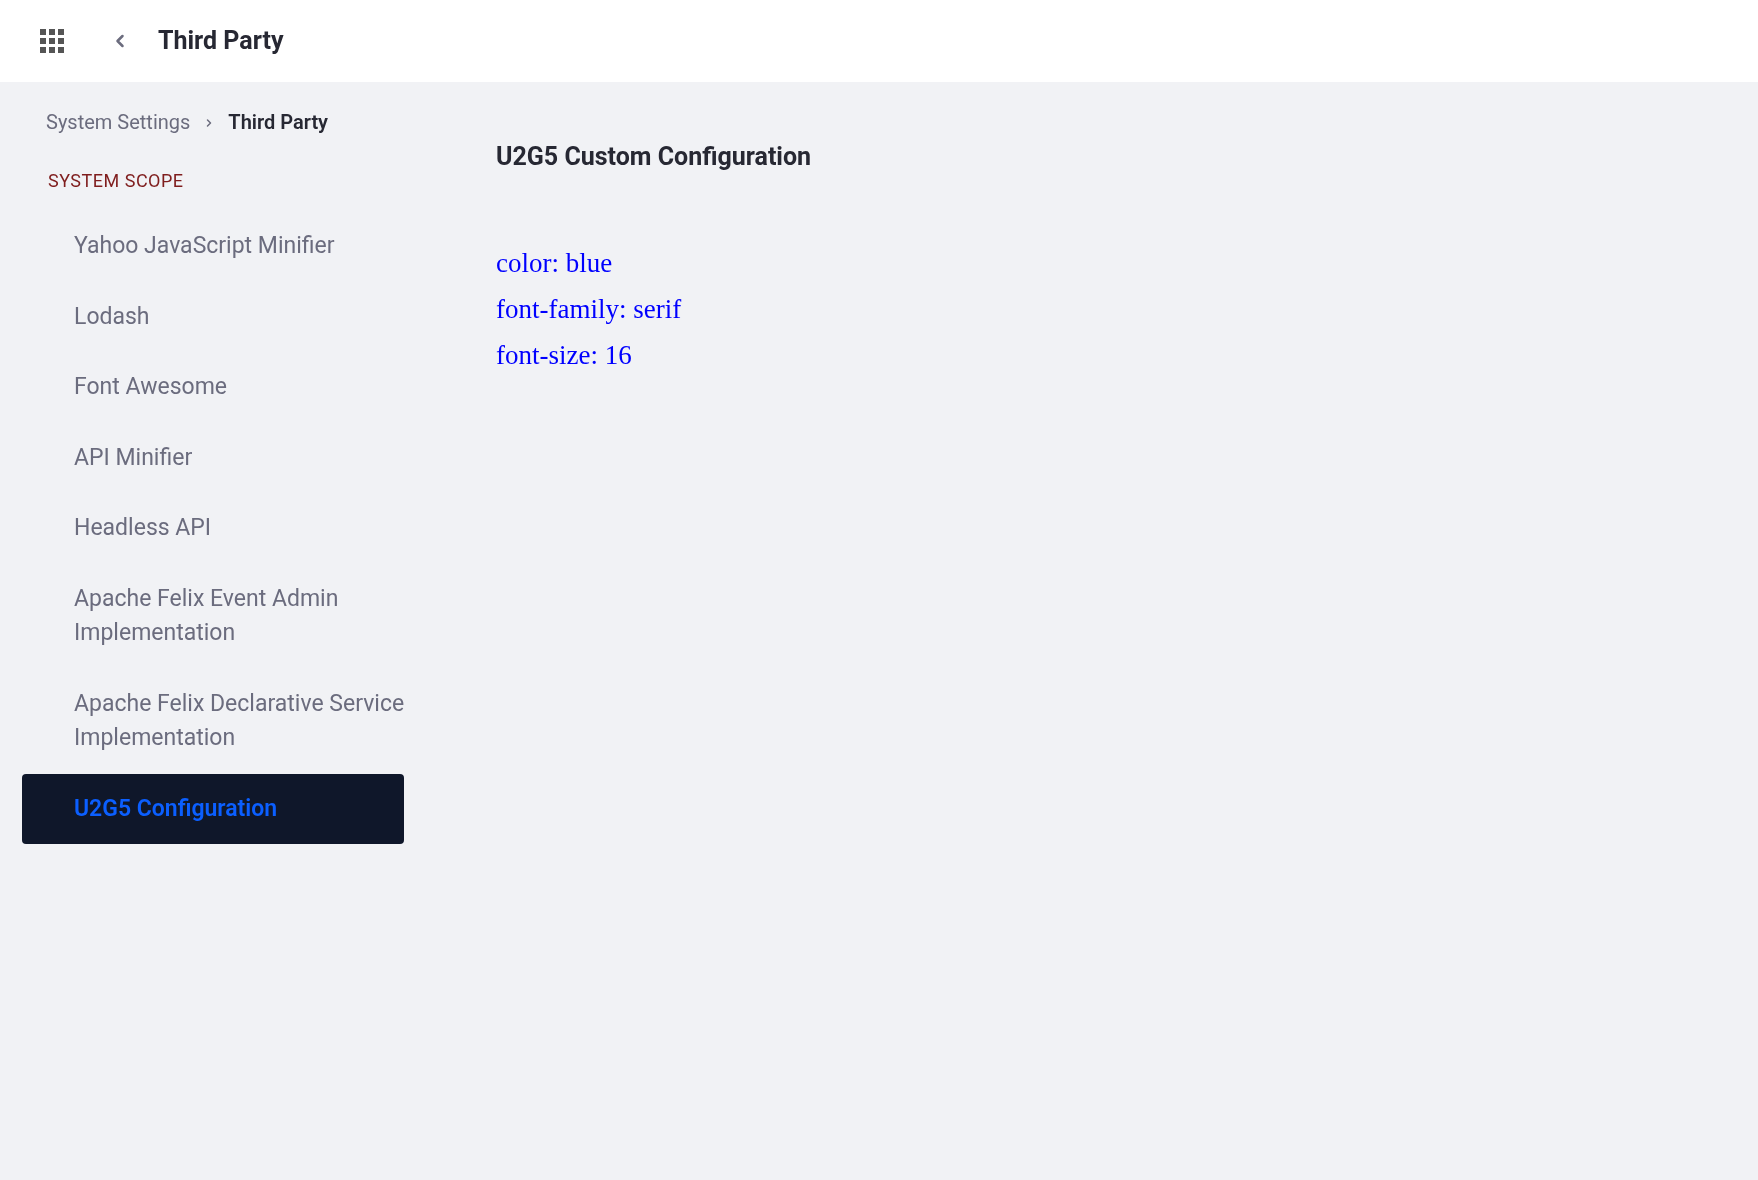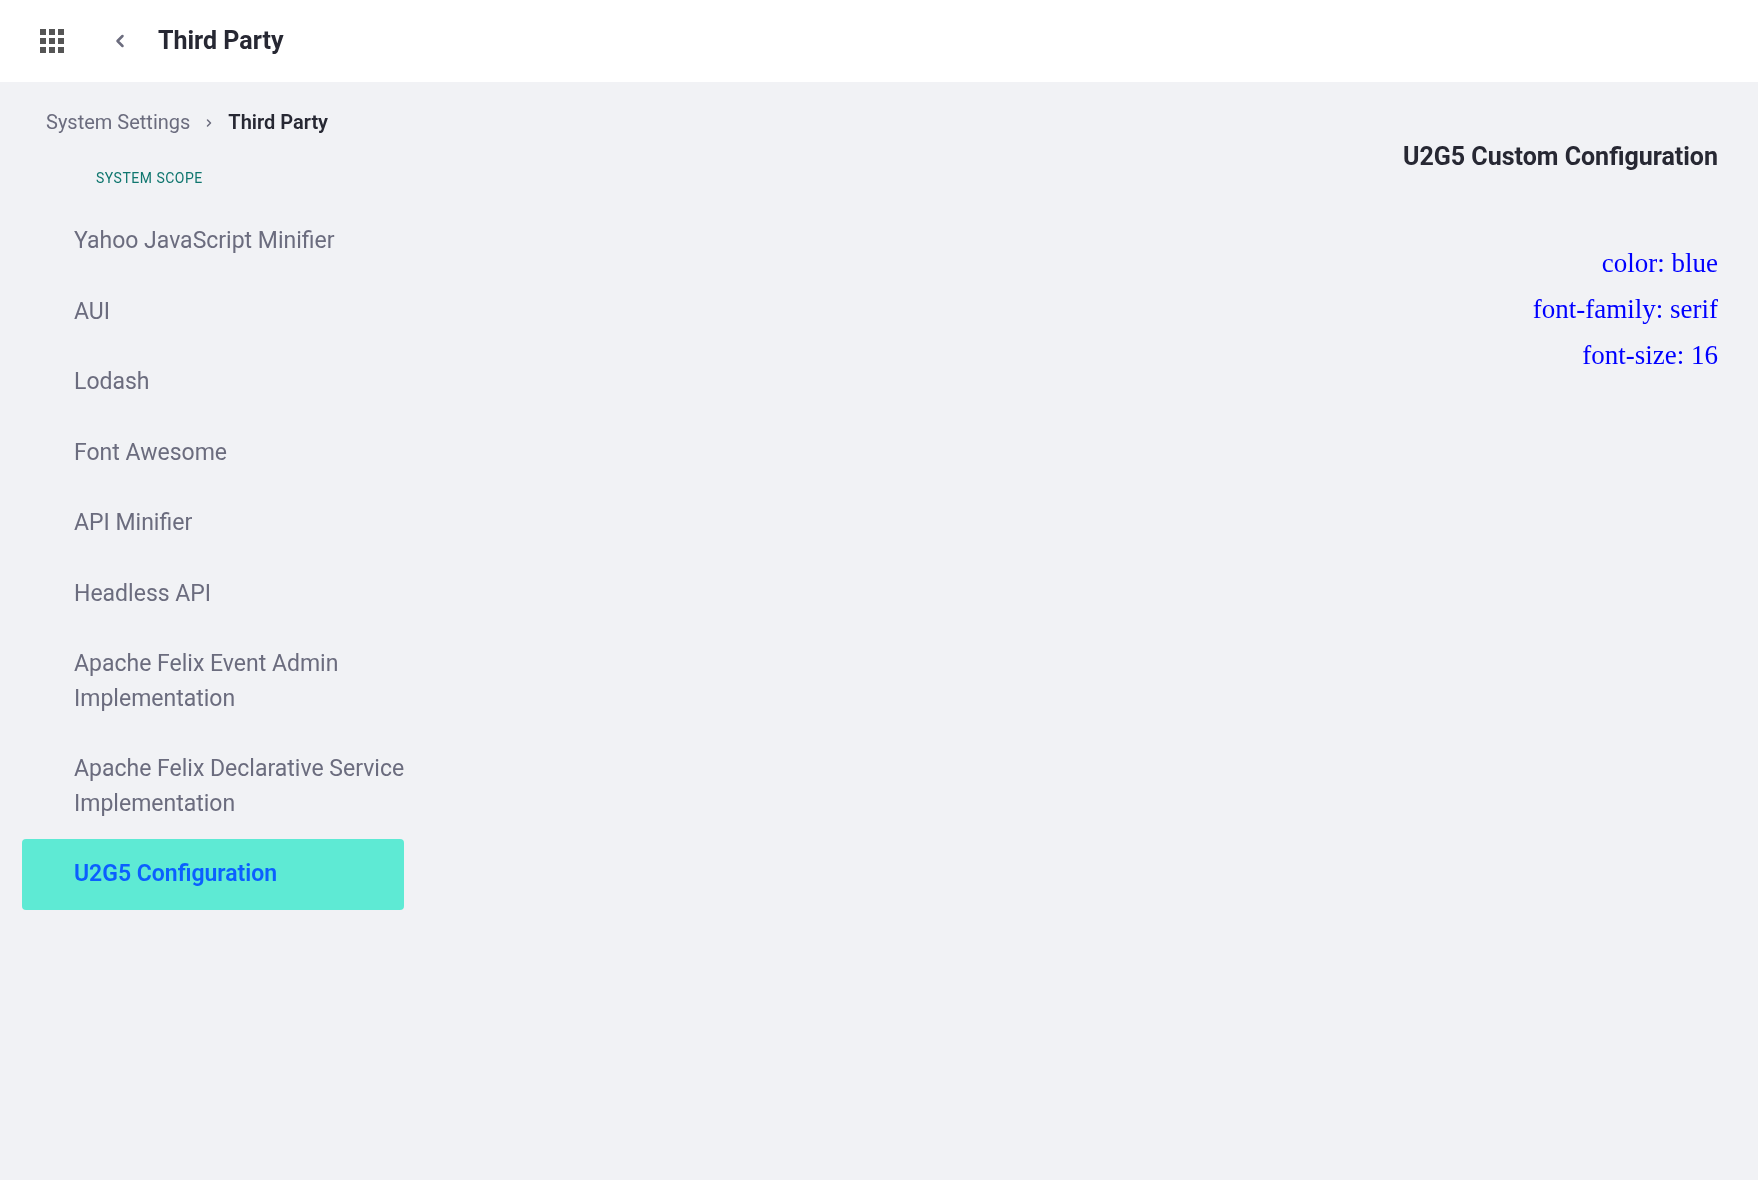--- a/index.html
+++ b/index.html
@@ -75,49 +75,47 @@
     .breadcrumb .crumb-sep svg {
       width: 12px;
       height: 12px;
     }
     .breadcrumb .crumb-current {
       color: #272833;
       font-weight: 600;
     }
     .scope-label {
       padding: 16px 0 12px 48px;
-      font-size: 14px;
-      color: #0f766e;
+      font-size: 18px;
+      color: #7f1d1d;
       letter-spacing: 0.5px;
-      margin-left: 48px;
     }
     .nav-list {
       list-style: none;
       padding-top: 8px;
     }
     .nav-item {
       padding: 18px 20px 18px 74px;
       font-size: 23px;
       color: #6b6c7e;
       cursor: pointer;
       line-height: 1.5;
     }
     .nav-item.active {
-      background: #5eead4;
+      background: #0f172a;
       color: #0b5fff;
       font-weight: 600;
       border-radius: 4px;
       margin-left: 22px;
       margin-right: 52px;
       padding-left: 52px;
     }
     .content {
       flex: 1;
       padding: 60px 40px;
-      text-align: right;
     }
     .content-title {
       font-size: 25px;
       font-weight: 700;
       color: #272833;
       margin-bottom: 70px;
     }
     .config-output {
       font-family: Georgia, "Times New Roman", serif;
       color: blue;
@@ -159,21 +157,20 @@
       <span class="crumb-sep">
         <svg viewBox="0 0 24 24" fill="none" stroke="#6b6c7e" stroke-width="3" stroke-linecap="round" stroke-linejoin="round">
           <polyline points="9 18 15 12 9 6"></polyline>
         </svg>
       </span>
       <span class="crumb-current">Third Party</span>
     </div>
     <div class="scope-label">SYSTEM SCOPE</div>
     <ul class="nav-list">
       <li class="nav-item"><span>Yahoo JavaScript Minifier</span></li>
-      <li class="nav-item"><span>AUI</span></li>
       <li class="nav-item"><span>Lodash</span></li>
       <li class="nav-item"><span>Font Awesome</span></li>
       <li class="nav-item"><span>API Minifier</span></li>
       <li class="nav-item"><span>Headless API</span></li>
       <li class="nav-item"><span>Apache Felix Event Admin Implementation</span></li>
       <li class="nav-item"><span>Apache Felix Declarative Service Implementation</span></li>
       <li class="nav-item active"><span>U2G5 Configuration</span></li>
     </ul>
   </div>
 

